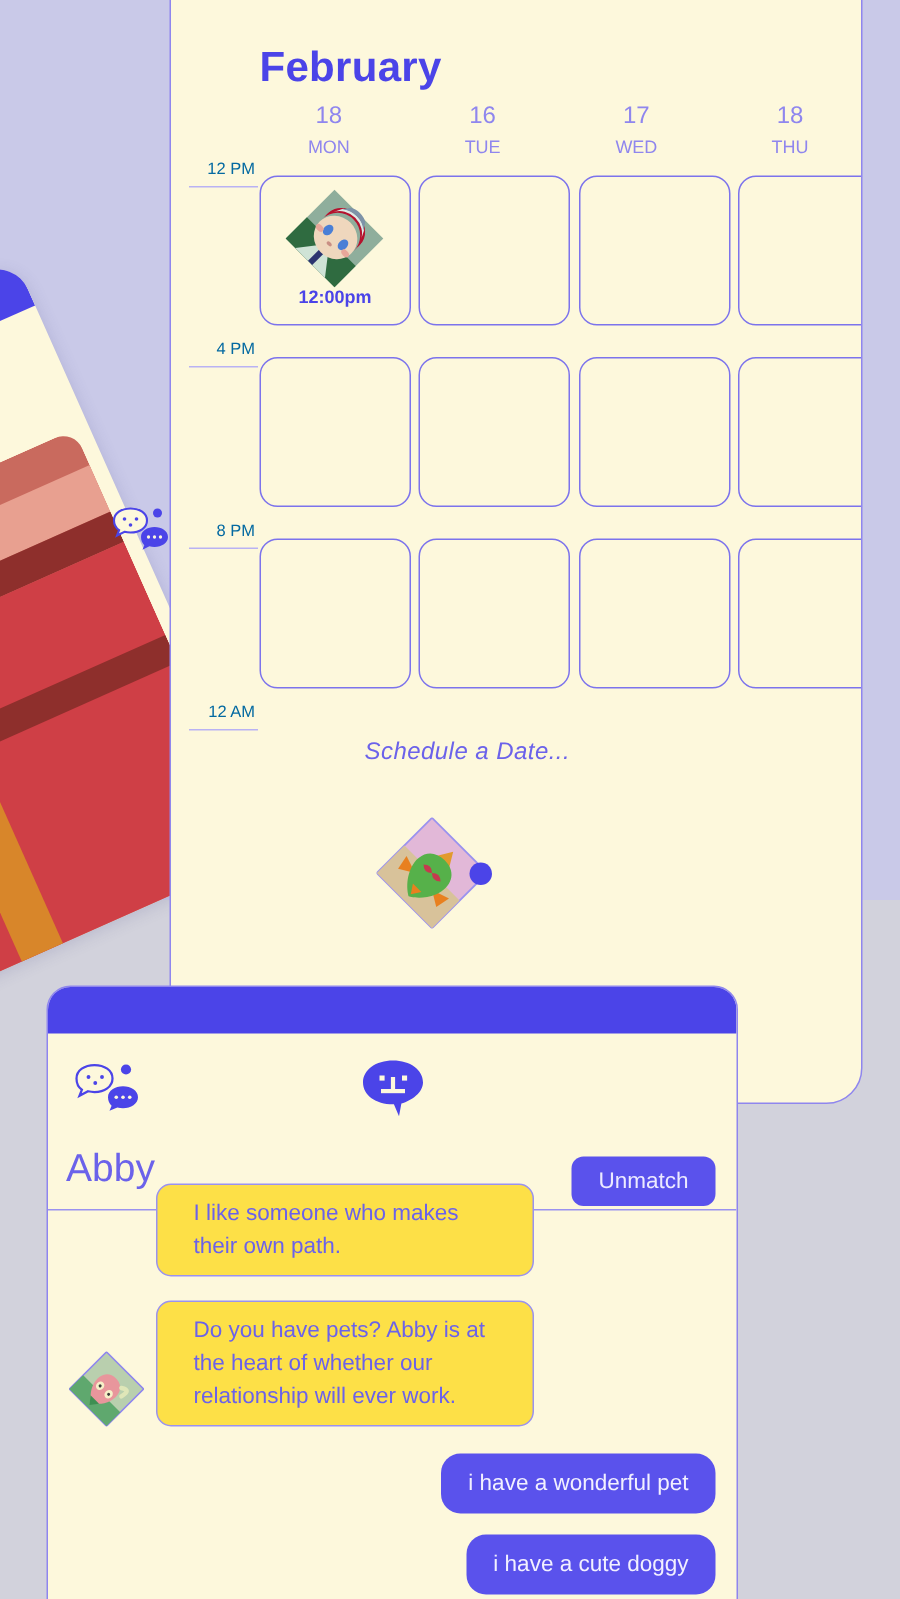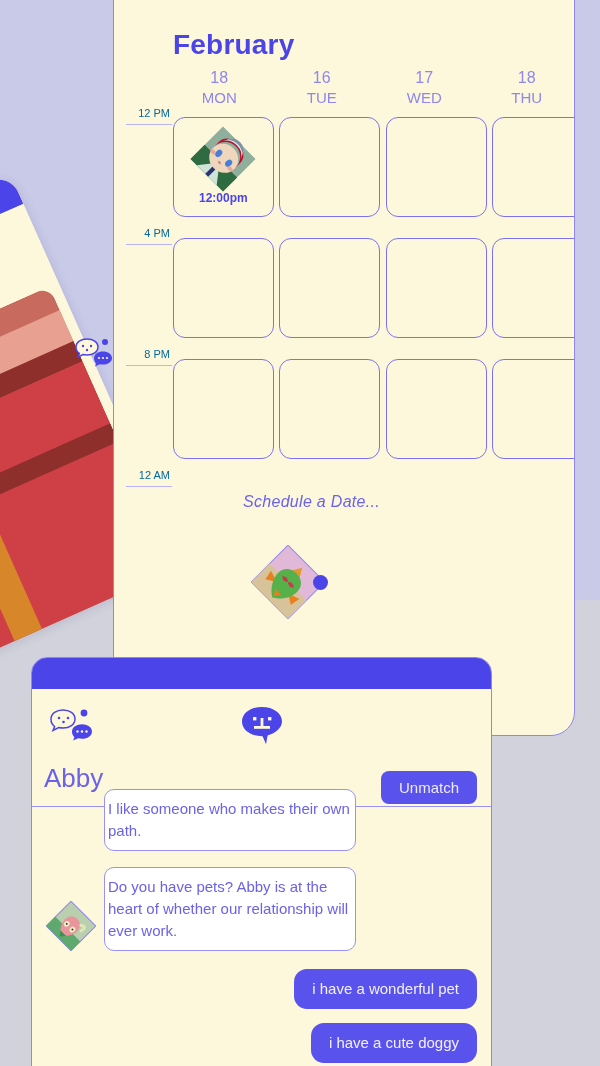--- a/index.html
+++ b/index.html
@@ -66,21 +66,21 @@
     text-align: center;
   }
 
   .daycols {
     position: absolute; left: 54px; top: 110px;
     width: 410px; height: 46px;
     display: flex;
   }
   .daycol { width: 103px; text-align: center; color: #8f86ee; }
   .daycol .dnum { font-size: 16px; line-height: 21px; }
-  .daycol .dname { font-size: 15px; line-height: 20px; }
+  .daycol .dname { font-size: 12px; line-height: 20px; }
 
   .timecol { position: absolute; left: 0; top: 0; width: 60px; height: 100%; }
   .timelabel {
     position: absolute; right: 4px;
     font-size: 11px; color: #0369a1;
     white-space: nowrap;
   }
   .timeline {
     position: absolute; left: 12px;
     height: 1px; background: #b9b2f3;
@@ -170,25 +170,25 @@
 
   .msgs { position: absolute; left: 0; top: 149px; width: 100%; bottom: 0; }
   .msg-row { display: flex; align-items: flex-end; margin-bottom: 9px; padding: 0 14px; }
   .msg-row.them { justify-content: flex-start; }
   .msg-row.me { justify-content: flex-end; }
   .m-avatar { width: 50px; height: 50px; flex: 0 0 50px; margin-right: 8px; }
   .m-avatar.blank { visibility: hidden; }
   .bubble-them {
     border: 1.4px solid #9a92ef;
     border-radius: 10px;
-    background: #ffffff;
+    background: #fde047;
     color: #6b62ea;
     font-size: 15px;
     line-height: 22px;
-    padding: 8px 3px;
+    padding: 8px 24px;
     max-width: 252px;
   }
   .bubble-me {
     background: #5a52ec;
     color: #f2f0ff;
     font-size: 15px;
     line-height: 20px;
     padding: 10px 18px;
     border-radius: 13px;
     max-width: 260px;

